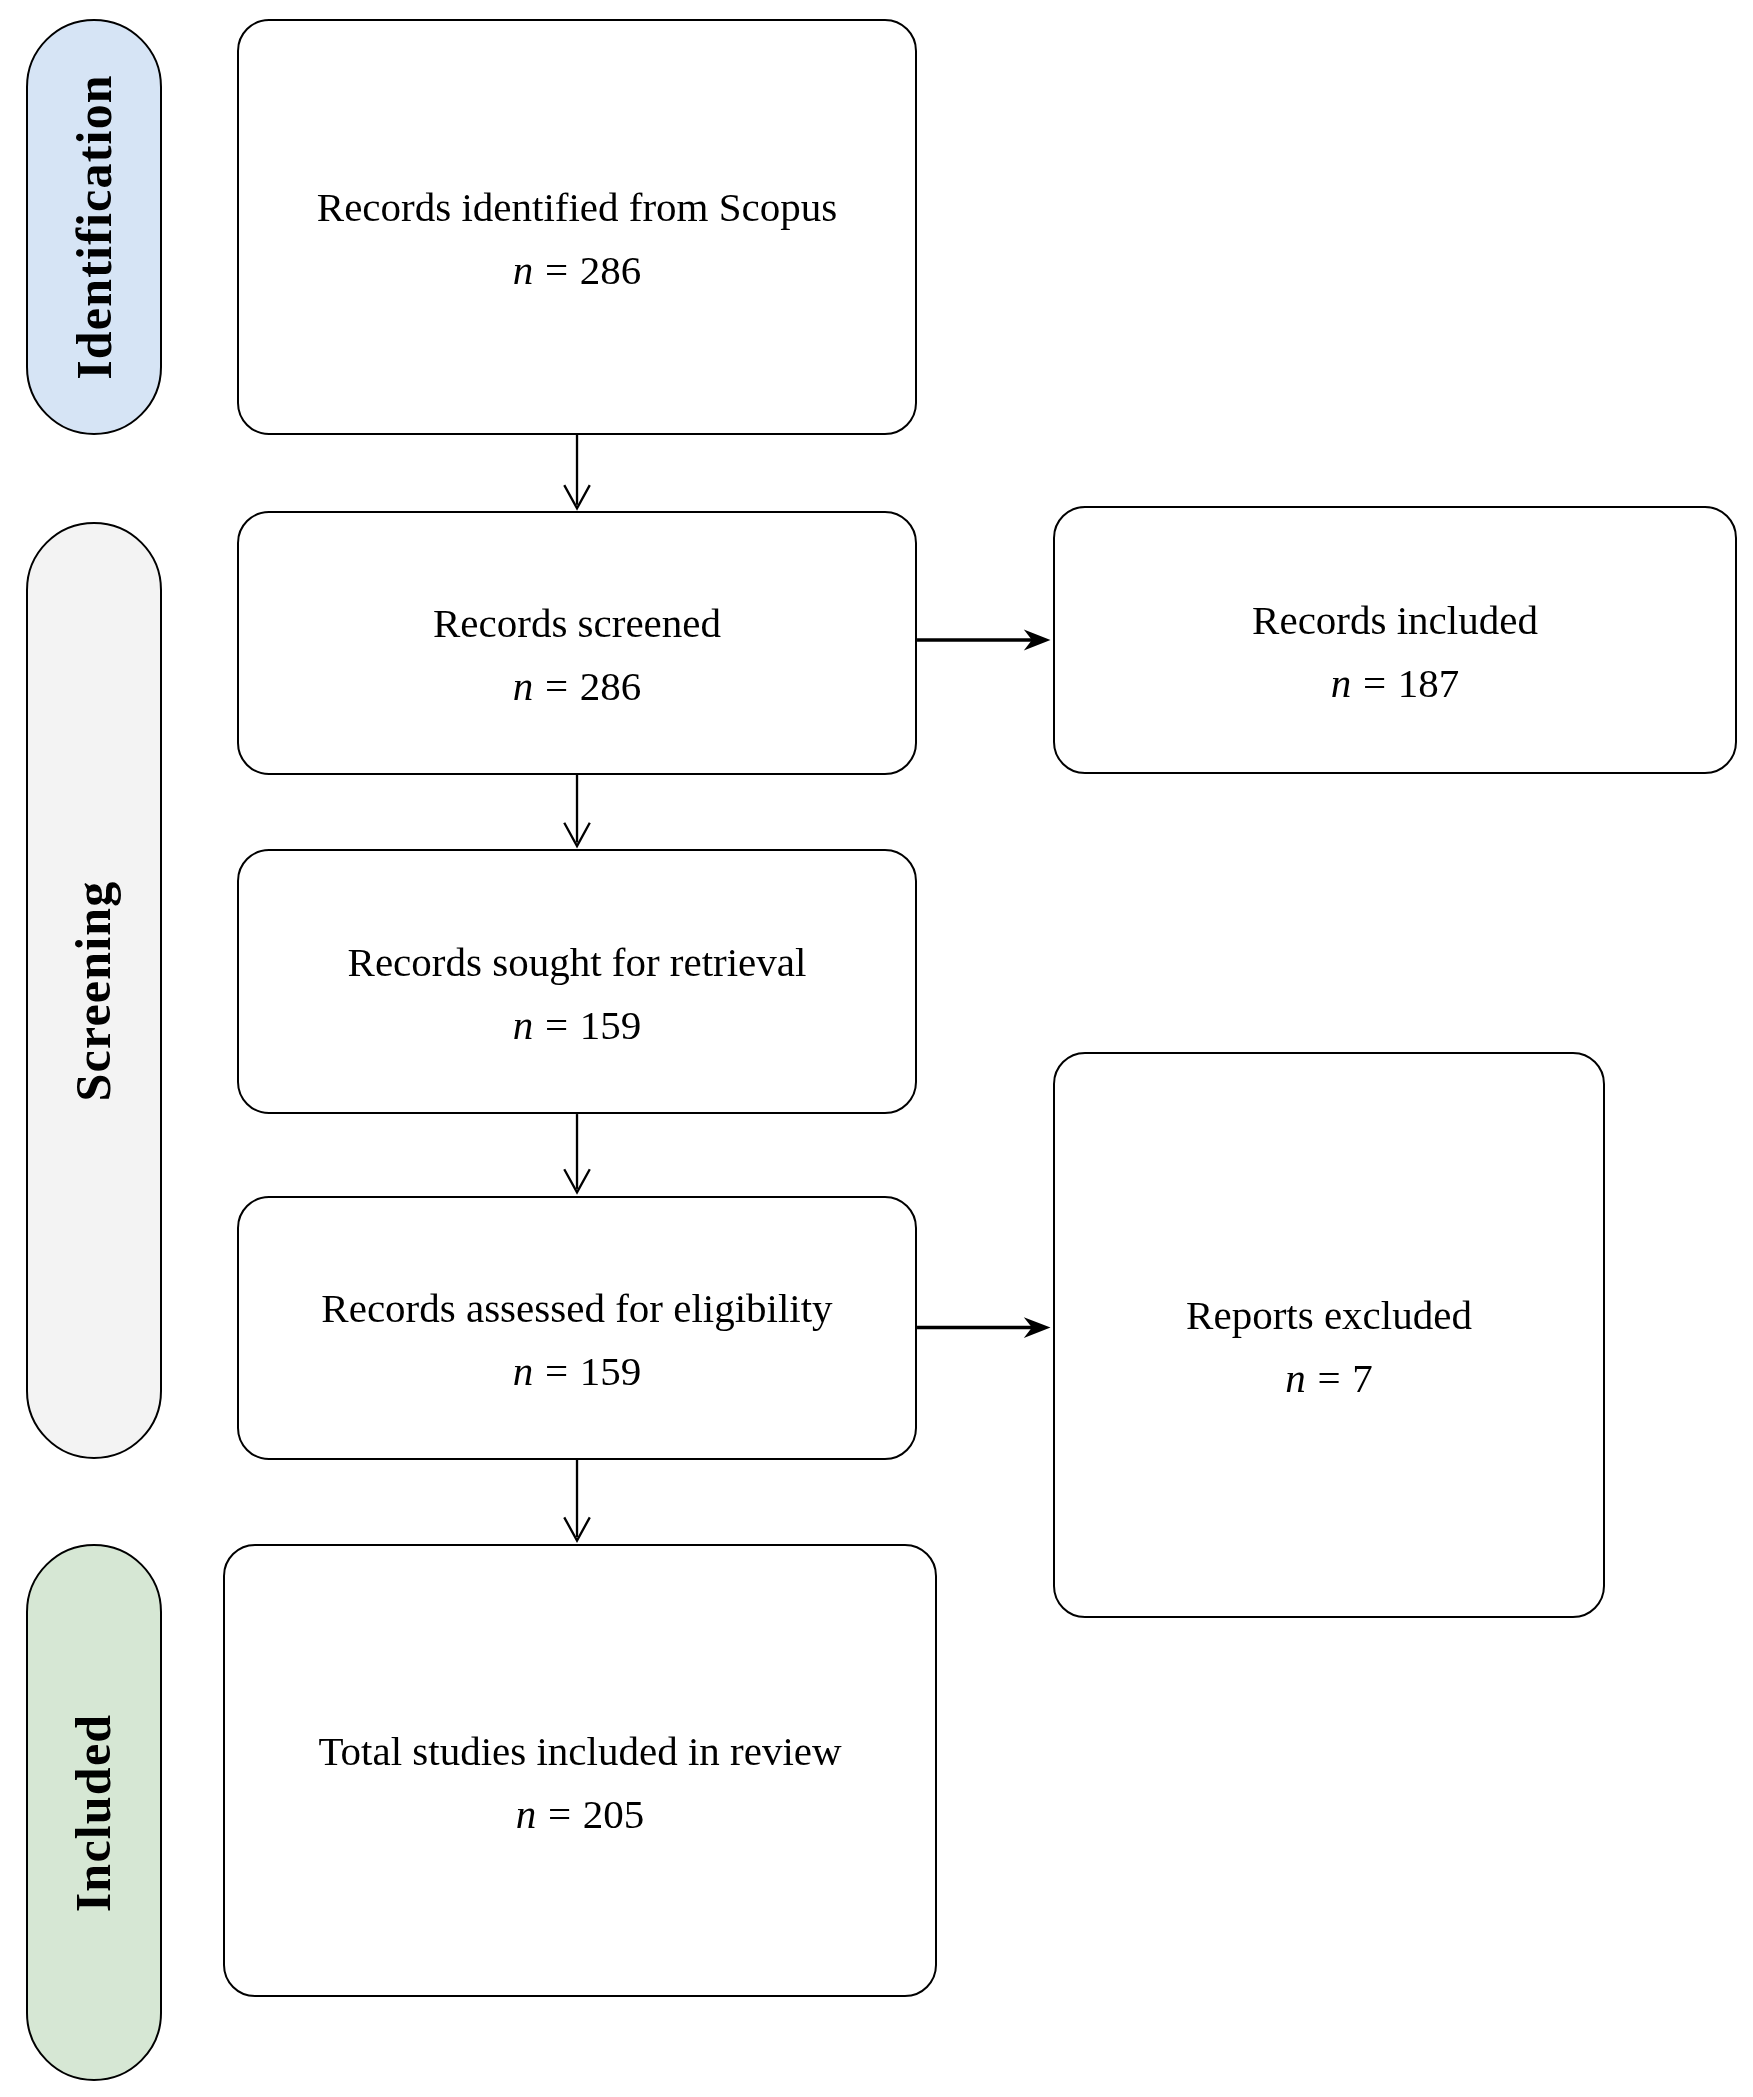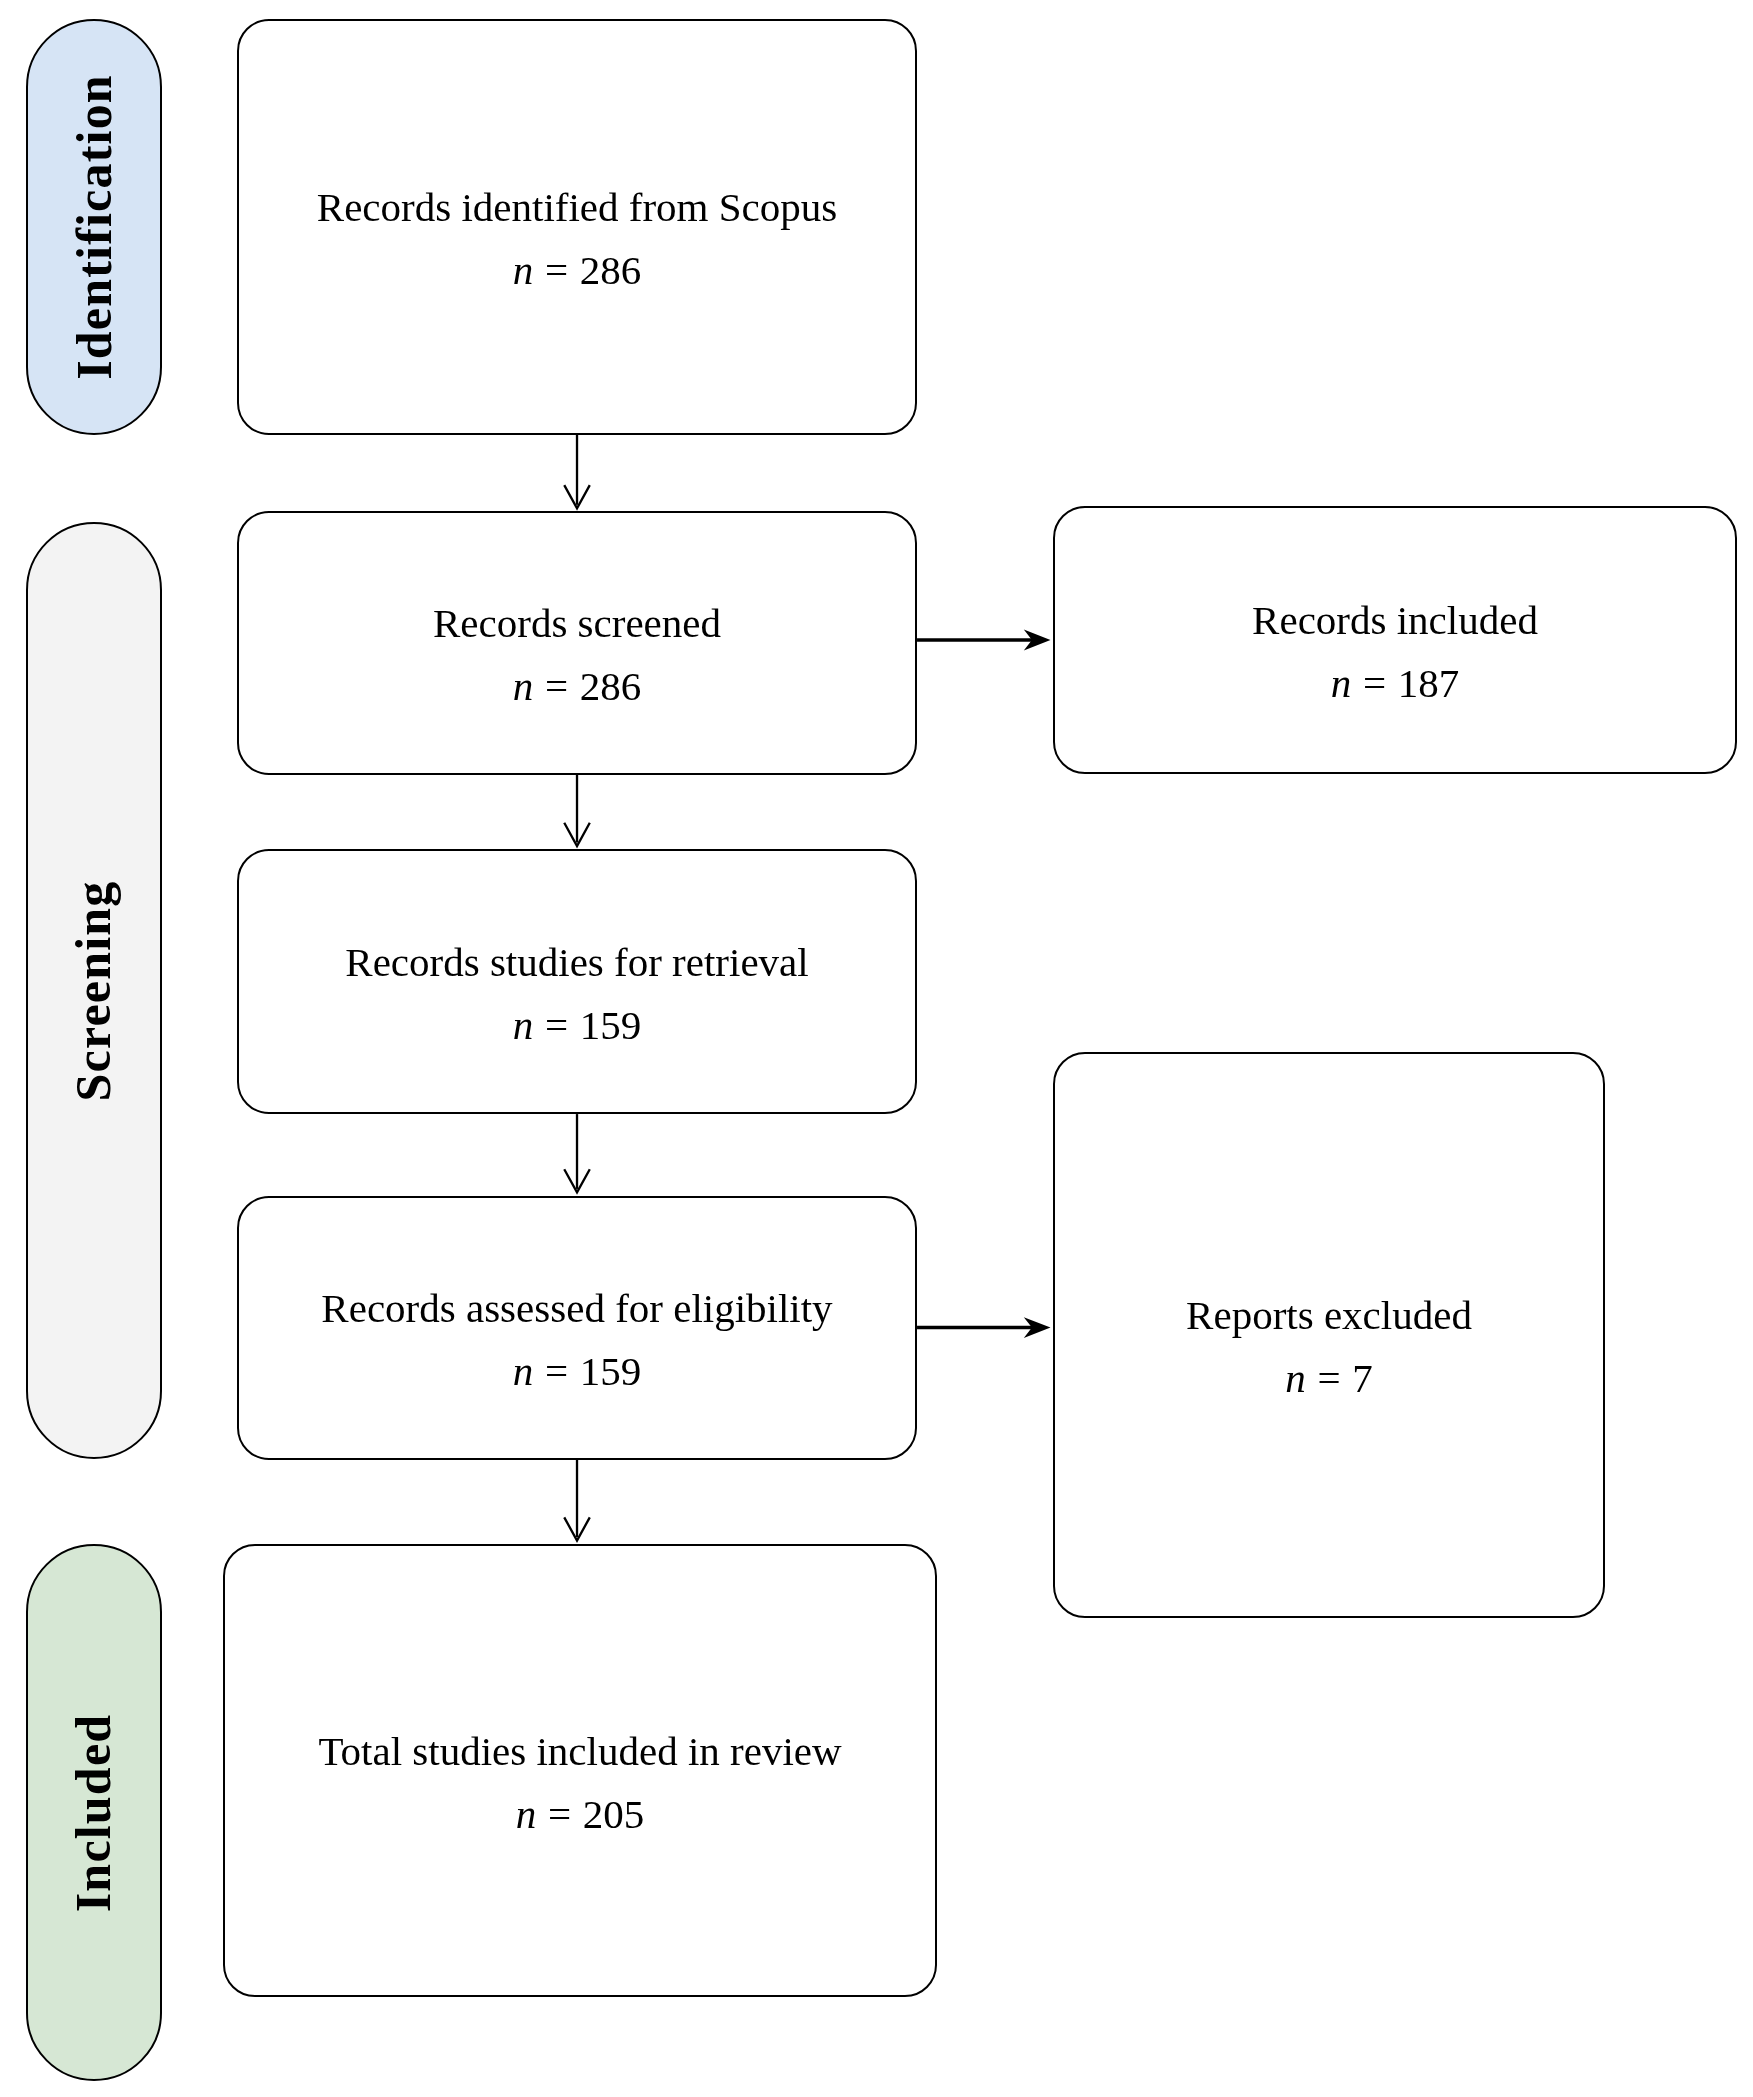--- a/index.html
+++ b/index.html
@@ -131,21 +131,21 @@
   </div>
 
   <div class="box" style="left:1053px; top:506px; width:684px; height:268px;">
     <div class="box-label">Records included</div>
     <div class="box-count">
       <span class="mvar">n</span><span class="meq">=</span><span class="mval">187</span>
     </div>
   </div>
 
   <div class="box" style="left:237px; top:849px; width:680px; height:265px;">
-    <div class="box-label">Records studies for retrieval</div>
+    <div class="box-label">Records sought for retrieval</div>
     <div class="box-count">
       <span class="mvar">n</span><span class="meq">=</span><span class="mval">159</span>
     </div>
   </div>
 
   <div class="box" style="left:237px; top:1196px; width:680px; height:264px;text-align:center;">
     <div class="box-label">Records assessed for eligibility</div>
     <div class="box-count">
       <span class="mvar">n</span><span class="meq">=</span><span class="mval">159</span>
     </div>

